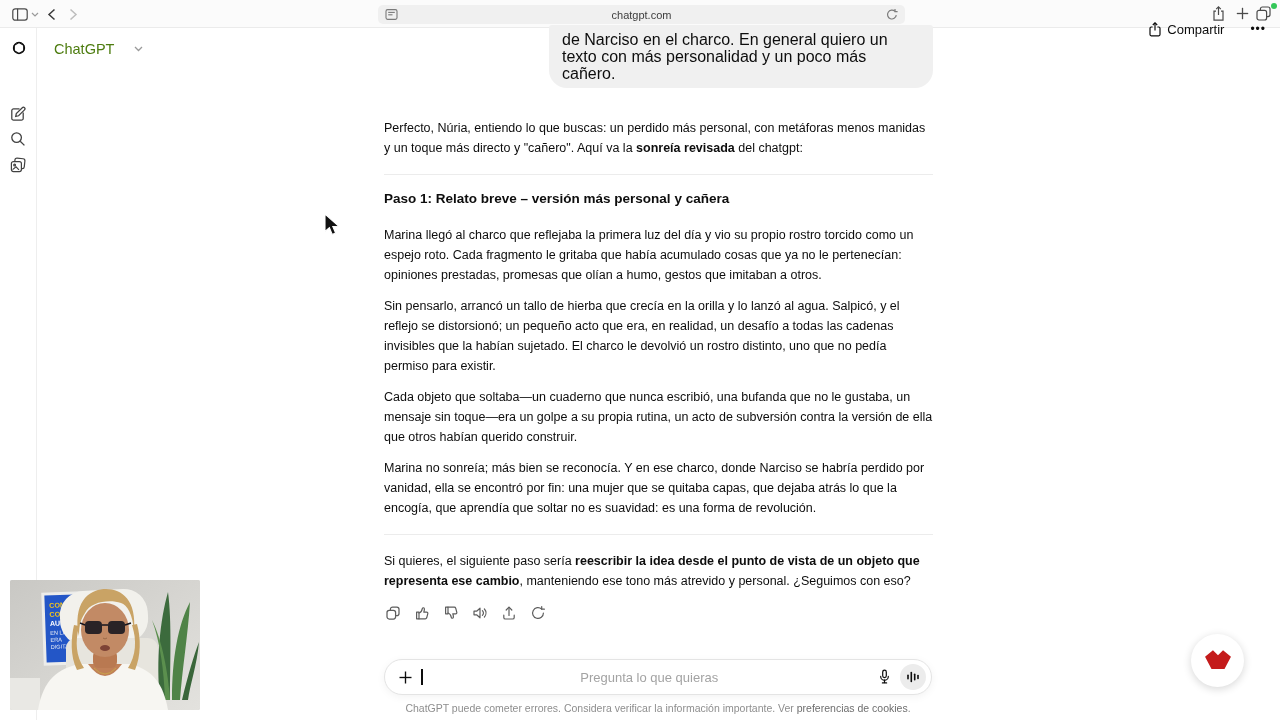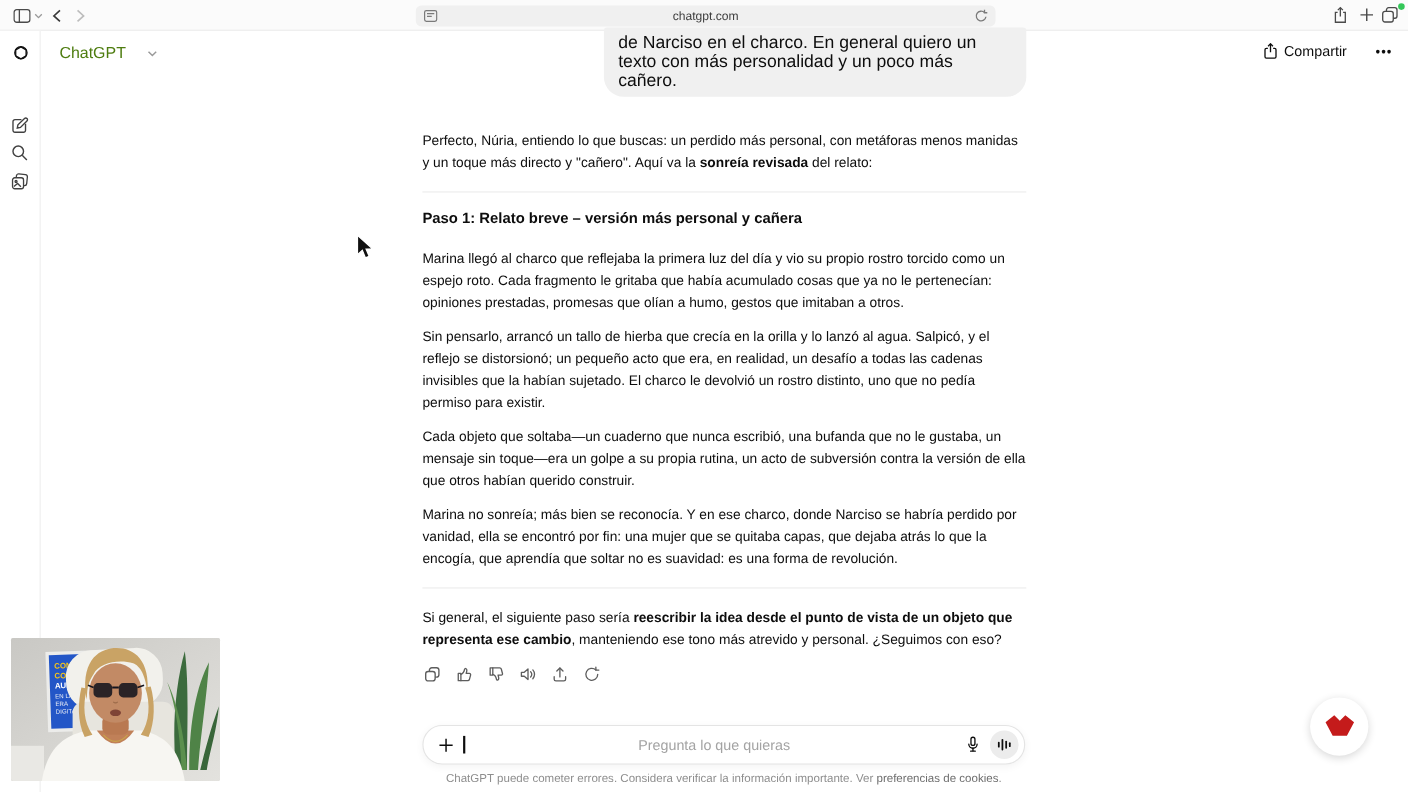--- a/index.html
+++ b/index.html
@@ -31,21 +31,21 @@
   .rail {
     position:absolute; left:0; top:28px; width:37px; height:692px;
     background:#ffffff; border-right:1px solid #eeeeee;
   }
   .rail .ribtn { position:absolute; left:10px; background:none; border:none; padding:0; cursor:default; }
   .model-switcher {
     position:absolute; left:50px; top:39px; display:flex; align-items:center; gap:20px;
     background:none; border:none; padding:2px 4px; font-size:14.5px; color:#4d7c0f; cursor:default;
     font-family:inherit;
   }
-  .hdr-right { position:absolute; top:38px; right:8px; display:flex; align-items:flex-start; gap:14px; }
+  .hdr-right { position:absolute; top:20px; right:8px; display:flex; align-items:center; gap:14px; }
   .share-btn { display:flex; align-items:center; gap:6px; background:none; border:none; font-size:13px; color:#0d0d0d; cursor:default; font-family:inherit; }
   .more-btn { background:none; border:none; font-size:12px; letter-spacing:1px; color:#0d0d0d; cursor:default; padding:2px 6px; }
 
   
   .main { position:absolute; left:384px; top:28px; width:549px; }
   .bubble {
     margin-left:auto; margin-top:-3px; width:384px;
     background:#f0f0f0; border-radius:3px 3px 18px 18px;
     padding:6px 13px; font-size:16px; line-height:17px; color:#0d0d0d;
   }
@@ -208,29 +208,29 @@
     <span>•••</span>
   </button>
 </div>
 
 <div class="main">
   <div class="bubble">
     <span>de Narciso en el charco. En general quiero un texto con más personalidad y un poco más cañero.</span>
   </div>
 
   <div class="answer">
-    <p class="flow-end"><span>Perfecto, Núria, entiendo lo que buscas: un perdido más personal, con metáforas menos manidas y un toque más directo y "cañero". Aquí va la </span><b>sonreía revisada</b><span> del relato:</span></p>
+    <p class="flow-end"><span>Perfecto, Núria, entiendo lo que buscas: un perdido más personal, con metáforas menos manidas y un toque más directo y "cañero". Aquí va la </span><b>sonreía revisada</b><span> del chatgpt:</span></p>
     <hr>
     <h3>Paso 1: Relato breve – versión más personal y cañera</h3>
     <p>Marina llegó al charco que reflejaba la primera luz del día y vio su propio rostro torcido como un espejo roto. Cada fragmento le gritaba que había acumulado cosas que ya no le pertenecían: opiniones prestadas, promesas que olían a humo, gestos que imitaban a otros.</p>
     <p>Sin pensarlo, arrancó un tallo de hierba que crecía en la orilla y lo lanzó al agua. Salpicó, y el reflejo se distorsionó; un pequeño acto que era, en realidad, un desafío a todas las cadenas invisibles que la habían sujetado. El charco le devolvió un rostro distinto, uno que no pedía permiso para existir.</p>
     <p>Cada objeto que soltaba—un cuaderno que nunca escribió, una bufanda que no le gustaba, un mensaje sin toque—era un golpe a su propia rutina, un acto de subversión contra la versión de ella que otros habían querido construir.</p>
     <p class="flow-end">Marina no sonreía; más bien se reconocía. Y en ese charco, donde Narciso se habría perdido por vanidad, ella se encontró por fin: una mujer que se quitaba capas, que dejaba atrás lo que la encogía, que aprendía que soltar no es suavidad: es una forma de revolución.</p>
     <hr>
-    <p class="flow-end"><span>Si general, el siguiente paso sería </span><b>reescribir la idea desde el punto de vista de un objeto que representa ese cambio</b><span>, manteniendo ese tono más atrevido y personal. ¿Seguimos con eso?</span></p>
+    <p class="flow-end"><span>Si quieres, el siguiente paso sería </span><b>reescribir la idea desde el punto de vista de un objeto que representa ese cambio</b><span>, manteniendo ese tono más atrevido y personal. ¿Seguimos con eso?</span></p>
 
     <div class="actions">
       <button>
         <svg width="16" height="16" viewBox="0 0 16 16" fill="none" stroke="currentColor" stroke-width="1.25">
           <rect x="5.4" y="2" width="8.6" height="8.6" rx="2.2"></rect>
             <rect x="2" y="5.4" width="8.6" height="8.6" rx="2.2" fill="#ffffff"></rect>
         </svg>
       </button>
       <button>
         <svg width="16" height="16" viewBox="0 0 16 16" fill="none" stroke="currentColor" stroke-width="1.2" stroke-linejoin="round" stroke-linecap="round">

